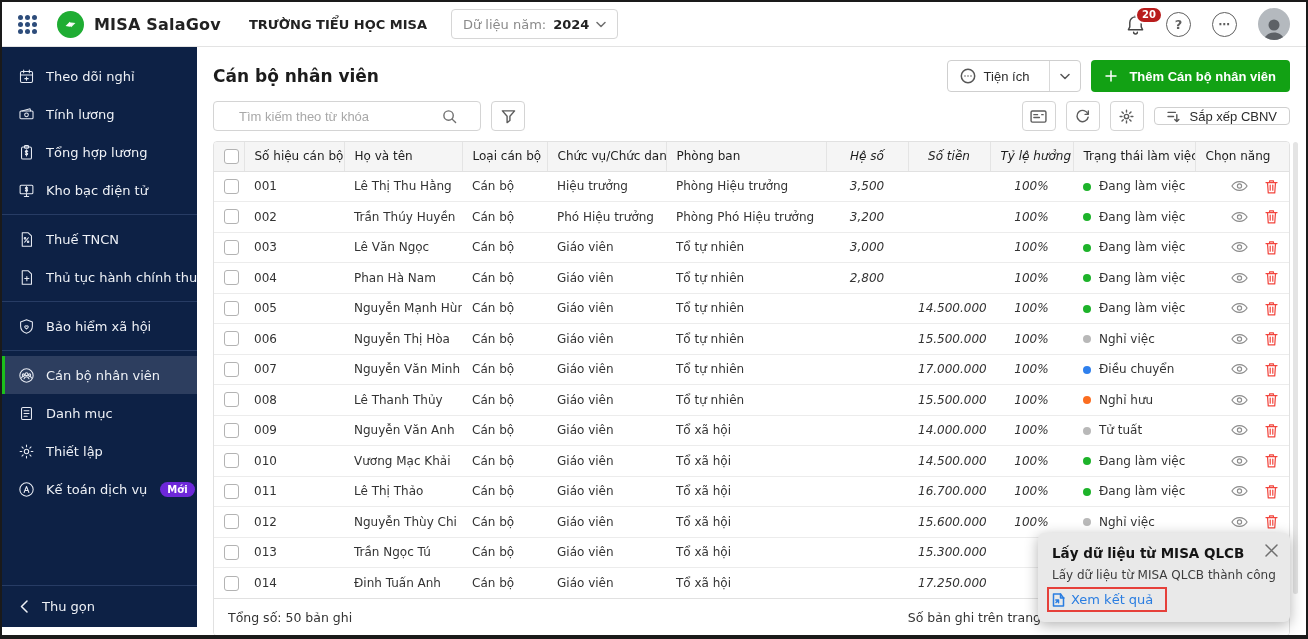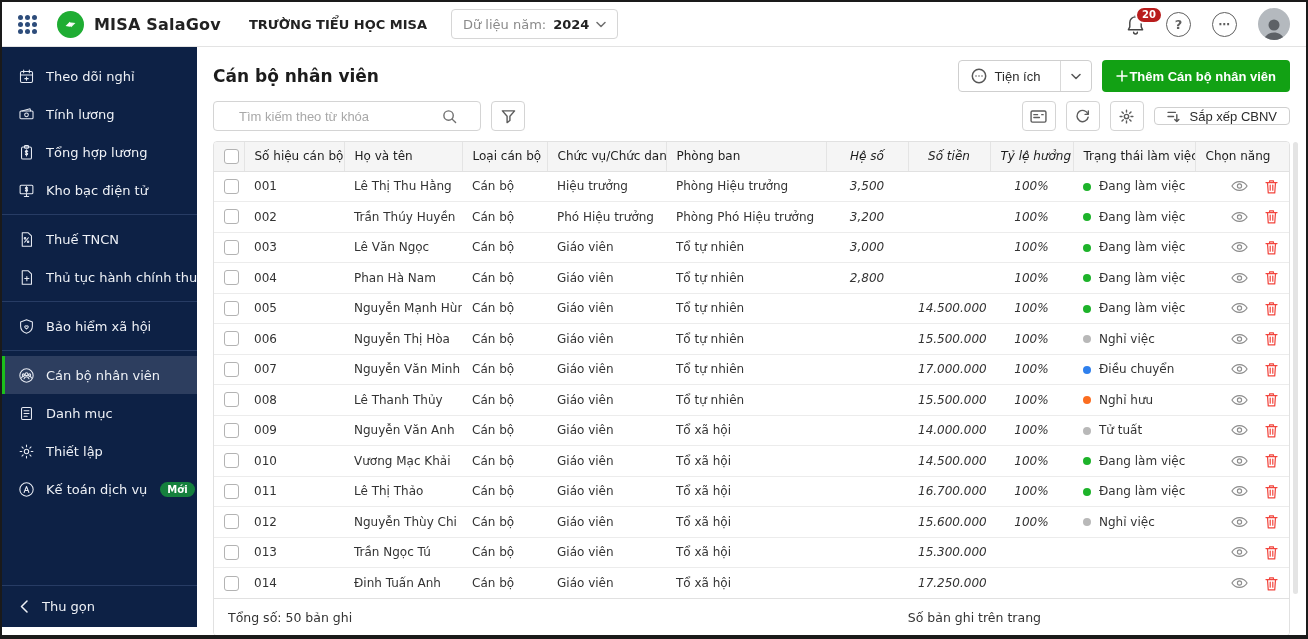--- a/index.html
+++ b/index.html
@@ -30,40 +30,40 @@
   .avatar{width:32px;height:32px;border-radius:50%;background:#b4b9be;overflow:hidden;display:flex;
           align-items:flex-end;justify-content:center;cursor:pointer;}
 
   
   .sidebar{position:absolute;top:45px;left:0;bottom:8px;width:195px;background:#0d2145;display:flex;flex-direction:column;}
   .sb-menu{padding-top:10px;}
   .sb-item{display:flex;align-items:center;gap:11px;height:38px;padding:0 12px 0 13px;font-size:13px;color:#eef1f6;
            cursor:pointer;border-left:3px solid transparent;white-space:nowrap;overflow:hidden;}
   .sb-item.active{background:#2d3e5f;border-left-color:#1cc01c;}
   .sb-divider{height:1px;background:#273c64;margin:5px 0;}
-  .sb-badge{background:#15803d;color:#fff;font-size:10px;font-weight:700;border-radius:9px;padding:2px 7px;margin-left:2px;}
+  .sb-badge{background:#6d28d9;color:#fff;font-size:10px;font-weight:700;border-radius:9px;padding:2px 7px;margin-left:2px;}
   .sb-bottom{margin-top:auto;border-top:1px solid #273c64;height:42px;display:flex;align-items:center;gap:14px;
              padding:0 18px;font-size:13px;color:#eef1f6;cursor:pointer;}
   .ic svg{stroke:currentColor;fill:none;stroke-width:1.5;stroke-linecap:round;stroke-linejoin:round;display:block;}
   .sb-ic{color:#e7ebf3;flex:0 0 auto;}
   .sb-ic svg{width:17px;height:17px;}
 
   
   .main{position:absolute;top:45px;left:195px;right:0;bottom:0;background:#fff;padding:0 16px;}
   .main-header{display:flex;align-items:center;margin-top:13px;height:32px;}
   .page-title{font-size:17px;font-weight:700;color:#1c1c1c;}
   .header-actions{margin-left:auto;display:flex;align-items:center;gap:10px;}
   .btn-outline{height:32px;border:1px solid #cfcfcf;border-radius:4px;background:#fff;font-size:13px;color:#2b2b2b;
                display:inline-flex;align-items:center;gap:8px;padding:0 12px;cursor:pointer;white-space:nowrap;}
   .btn-outline .ic{color:#565656;display:flex;}
   .btn-split{padding:0;}
   .btn-split .seg{display:inline-flex;align-items:center;gap:8px;padding:0 12px;height:100%;}
   .btn-split .seg.chev{border-left:1px solid #d9d9d9;padding:0 10px;color:#565656;}
   .btn-green{height:32px;background:#12a114;color:#fff;border:none;border-radius:4px;font-size:13px;font-weight:700;
-             padding:0 14px;display:inline-flex;align-items:center;gap:1px;cursor:pointer;white-space:nowrap;}
+             padding:0 14px;display:inline-flex;align-items:center;gap:12px;cursor:pointer;white-space:nowrap;}
   .btn-green .ic{color:#fff;display:flex;}
 
   .toolbar{display:flex;align-items:center;margin-top:9px;height:30px;}
   .search-box{width:268px;height:30px;border:1px solid #d4d4d4;border-radius:4px;display:flex;align-items:center;
               padding:0 23px;background:#fff;}
   .search-box input{border:none;outline:none;flex:1;font-size:13px;color:#333;background:transparent;min-width:0;}
   .search-box input::placeholder{color:#a8a8a8;}
   .search-box .ic{color:#6f6f6f;display:flex;}
   .icon-btn{width:34px;height:30px;border:1px solid #d4d4d4;border-radius:4px;background:#fff;display:inline-flex;
             align-items:center;justify-content:center;color:#5c5c5c;cursor:pointer;margin-left:10px;}
@@ -705,14 +705,34 @@
       </table>
       <div class="panel-footer">
         <span>Tổng số: 50 bản ghi</span>
         <span class="per-page">Số bản ghi trên trang</span>
       </div>
     </div>
   </main>
 
   <div class="vscroll"></div>
 
+  <div class="toast">
+    <div class="toast-title">Lấy dữ liệu từ MISA QLCB</div>
+    <span class="toast-close ic">
+        <svg width="13" height="13" viewBox="0 0 13 13" stroke-width="1.4">
+          <path d="M1 1l11 11M12 1L1 12"></path>
+        </svg>
+      </span>
+    <div class="toast-msg">Lấy dữ liệu từ MISA QLCB thành công</div>
+    <span class="link-annotation">
+      <span class="toast-link">
+        <span class="ic">
+            <svg width="13" height="14" viewBox="0 0 13 14">
+              <path d="M8.5 1H1.5v12h10V5z"></path>
+              <path d="M8.5 1v4h3.5M4 9.5l2.5-2.5M6.5 9.7V7h-2.7"></path>
+            </svg>
+          </span>
+        <span>Xem kết quả</span>
+      </span>
+    </span>
+  </div>
 
 </div>
 
 </body></html>

